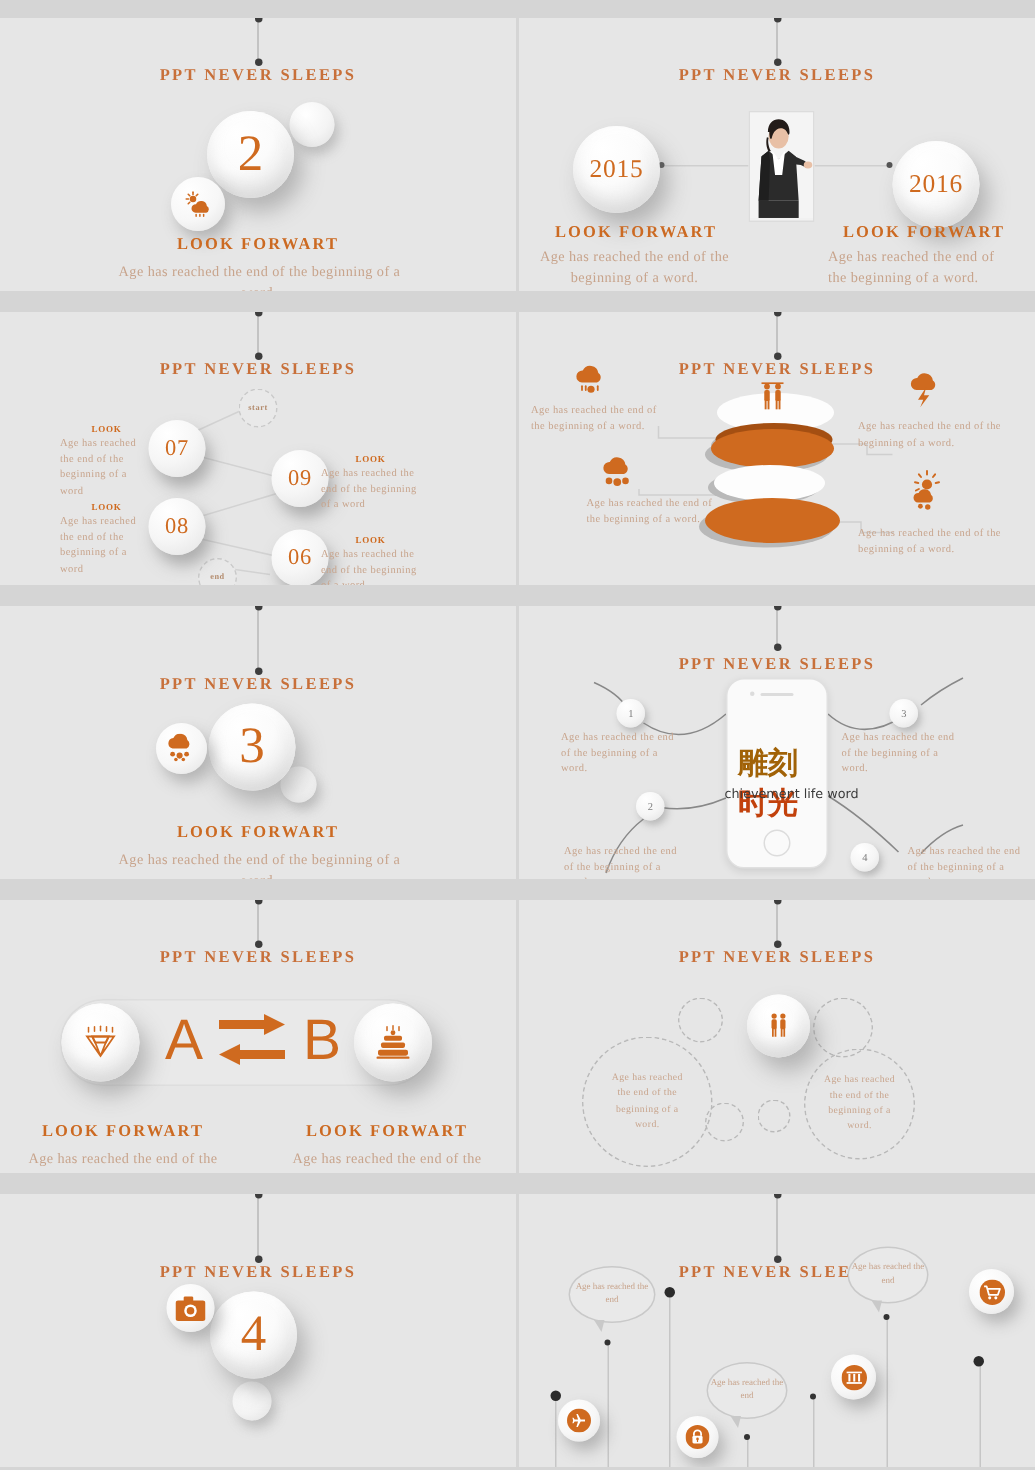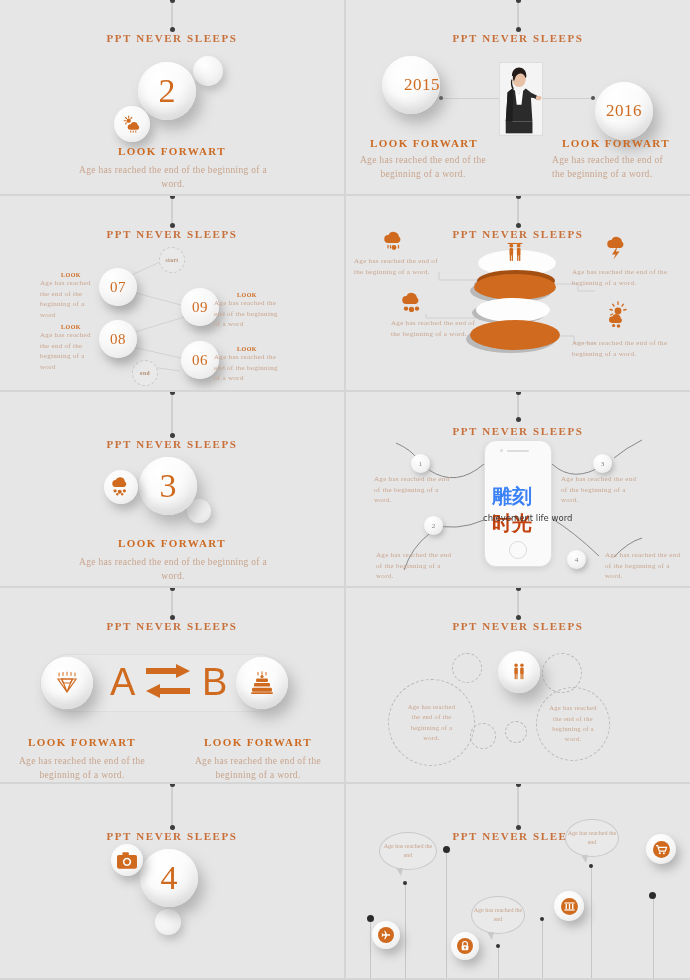--- a/index.html
+++ b/index.html
@@ -15,20 +15,21 @@
     display:grid;
     grid-template-columns:344px 344px;
     grid-template-rows:repeat(5, 194px);
     column-gap:2px; row-gap:2px;
     padding:0 0 0 0;
   }
   .panel {
     position:relative;
     background:#e6e6e6;
     overflow:hidden;
+    margin-top:12px;
   }
 
   
   .pin { position:absolute; left:50%; transform:translateX(-50%); top:0; width:1px; height:30px; background:#b8b8b8; }
   .pin::before, .pin::after {
     content:""; position:absolute; left:50%; transform:translateX(-50%);
     width:5px; height:5px; border-radius:50%; background:#3d3d3d;
   }
   .pin::before { top:-2px; }
   .pin::after { bottom:-2px; }
@@ -102,21 +103,21 @@
 
   
   .phone {
     position:absolute; background:#fafafa; border:1px solid #e0e0e0;
     border-radius:12px; box-shadow:0 2px 6px rgba(0,0,0,.10);
   }
   .phone .speaker { position:absolute; left:50%; transform:translateX(-50%); top:9px; width:22px; height:2px; background:#dcdcdc; border-radius:2px;}
   .phone .cam { position:absolute; left:calc(50% - 18px); top:8px; width:3px; height:3px; border-radius:50%; background:#dcdcdc;}
   .phone .home { position:absolute; left:50%; bottom:7px; transform:translateX(-50%); width:18px; height:18px; border-radius:50%; border:1px solid #dcdcdc;}
   .cjk { font-family:"DejaVu Sans", sans-serif; font-weight:700; font-size:20px; letter-spacing:0; }
-  .cjk .b { color:#3b82f6; } .cjk .y { color:#c2410c; }
+  .cjk .b { color:#a16207; } .cjk .y { color:#c2410c; }
   .phone-sub { font-family:"DejaVu Sans", sans-serif; font-size:8.5px; color:#3a3a3a; white-space:nowrap; }
   .numdot { position:absolute; width:19px; height:19px; border-radius:50%;
     background:radial-gradient(circle at 35% 25%, #fff 0%, #f5f5f5 55%, #e2e2e2 100%);
     box-shadow:2px 3px 5px rgba(130,130,130,.45);
     display:flex;align-items:center;justify-content:center;
     color:#7d7d7d; font-size:7px; }
 
   
   .pill { position:absolute; border:1px solid #dedede; border-radius:40px; background:#e9e9e9; }
   .bigletter { position:absolute; color:#cf6a1f; font-size:38px; font-family:"Liberation Sans", sans-serif; }
@@ -176,21 +177,21 @@
 
   <div class="panel">
     <div class="pin"></div>
     <div class="ppt-title">PPT NEVER SLEEPS</div>
 
     <div class="connector" style="left:96px;top:98px;width:60px;"></div>
     <div class="cdot" style="left:93px;top:96px;"></div>
     <div class="connector" style="left:188px;top:98px;width:60px;"></div>
     <div class="cdot" style="left:245px;top:96px;"></div>
 
-    <div class="ball yearball" style="left:36px;top:56px;justify-content:flex-end;">
+    <div class="ball yearball" style="left:36px;top:72px;">
       <span class="num">2015</span>
     </div>
     <div class="ball yearball" style="left:249px;top:82px;">
       <span class="num">2016</span>
     </div>
 
     <div class="photo" style="left:153px;top:62px;width:44px;height:74px;">
       <svg width="44" height="74" viewBox="0 0 44 74">
         <rect width="44" height="74" fill="#f4f4f4"></rect>
 

